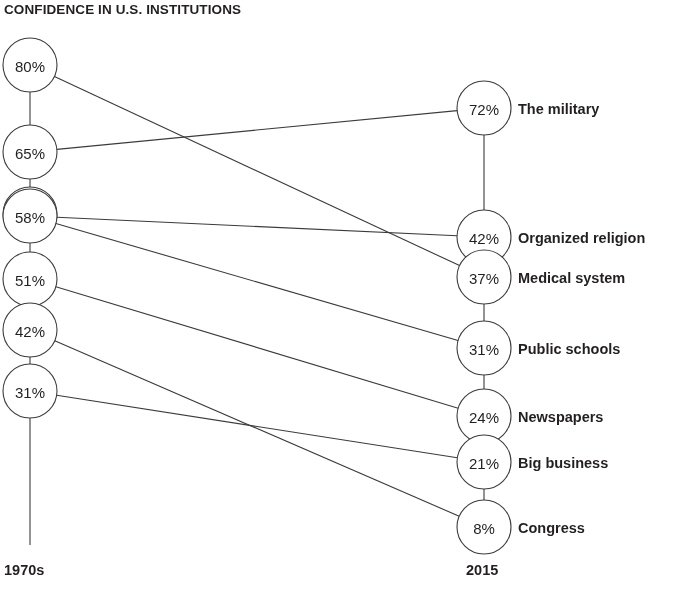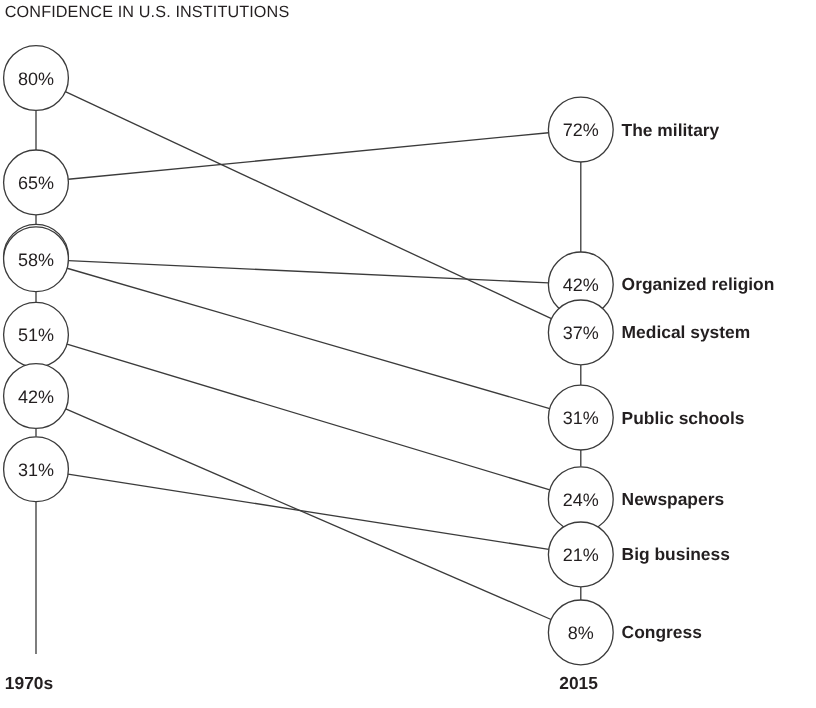--- a/index.html
+++ b/index.html
@@ -19,21 +19,21 @@
   #chart-root {
     position: relative;
     width: 680px;
     height: 590px;
   }
   .chart-title {
     position: absolute;
     left: 4px;
     top: 2px;
     font-size: 13.5px;
-    font-weight: normal;
+    font-weight: bold;
     letter-spacing: 0.1px;
     color: #231f20;
     white-space: nowrap;
   }
   svg.slope-svg {
     position: absolute;
     left: 0;
     top: 0;
     width: 680px;
     height: 590px;

